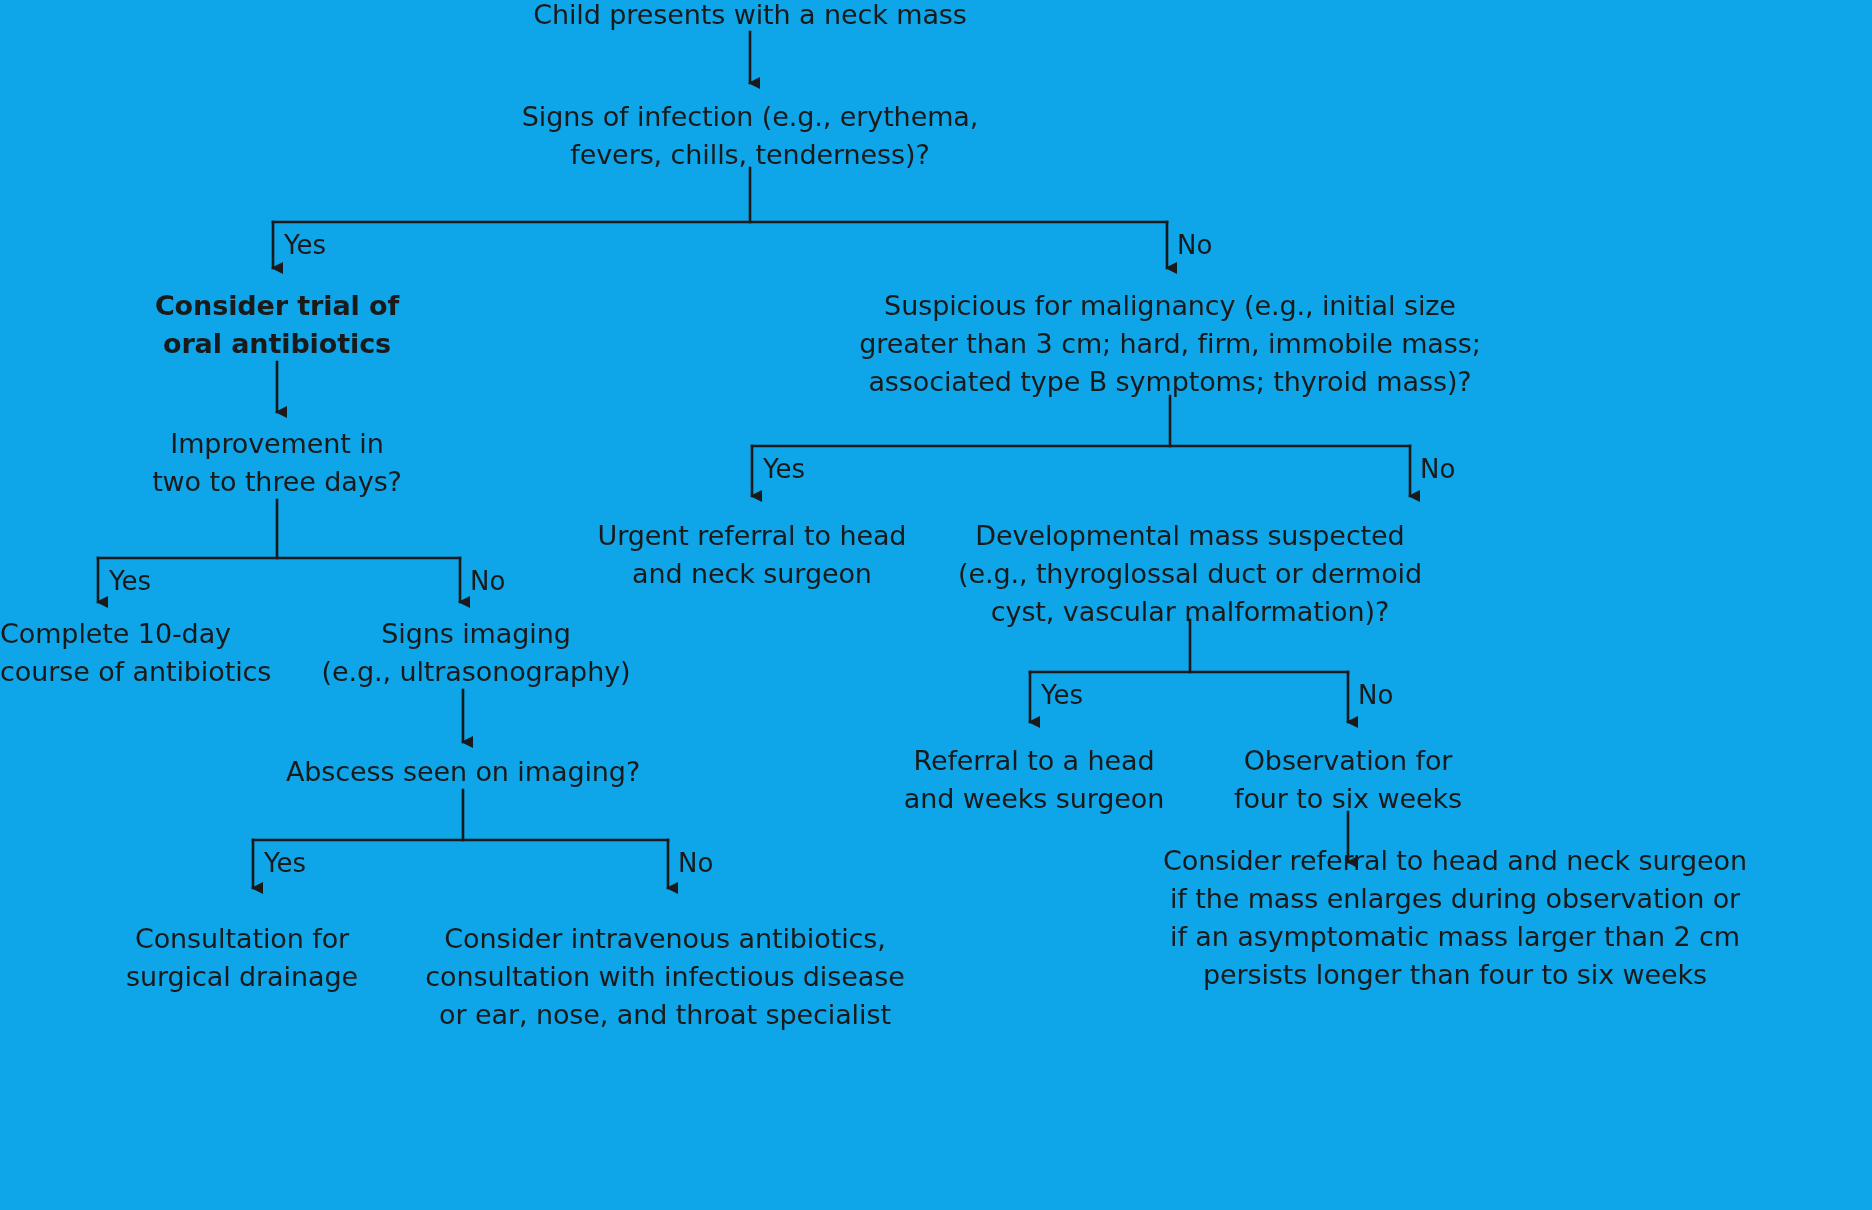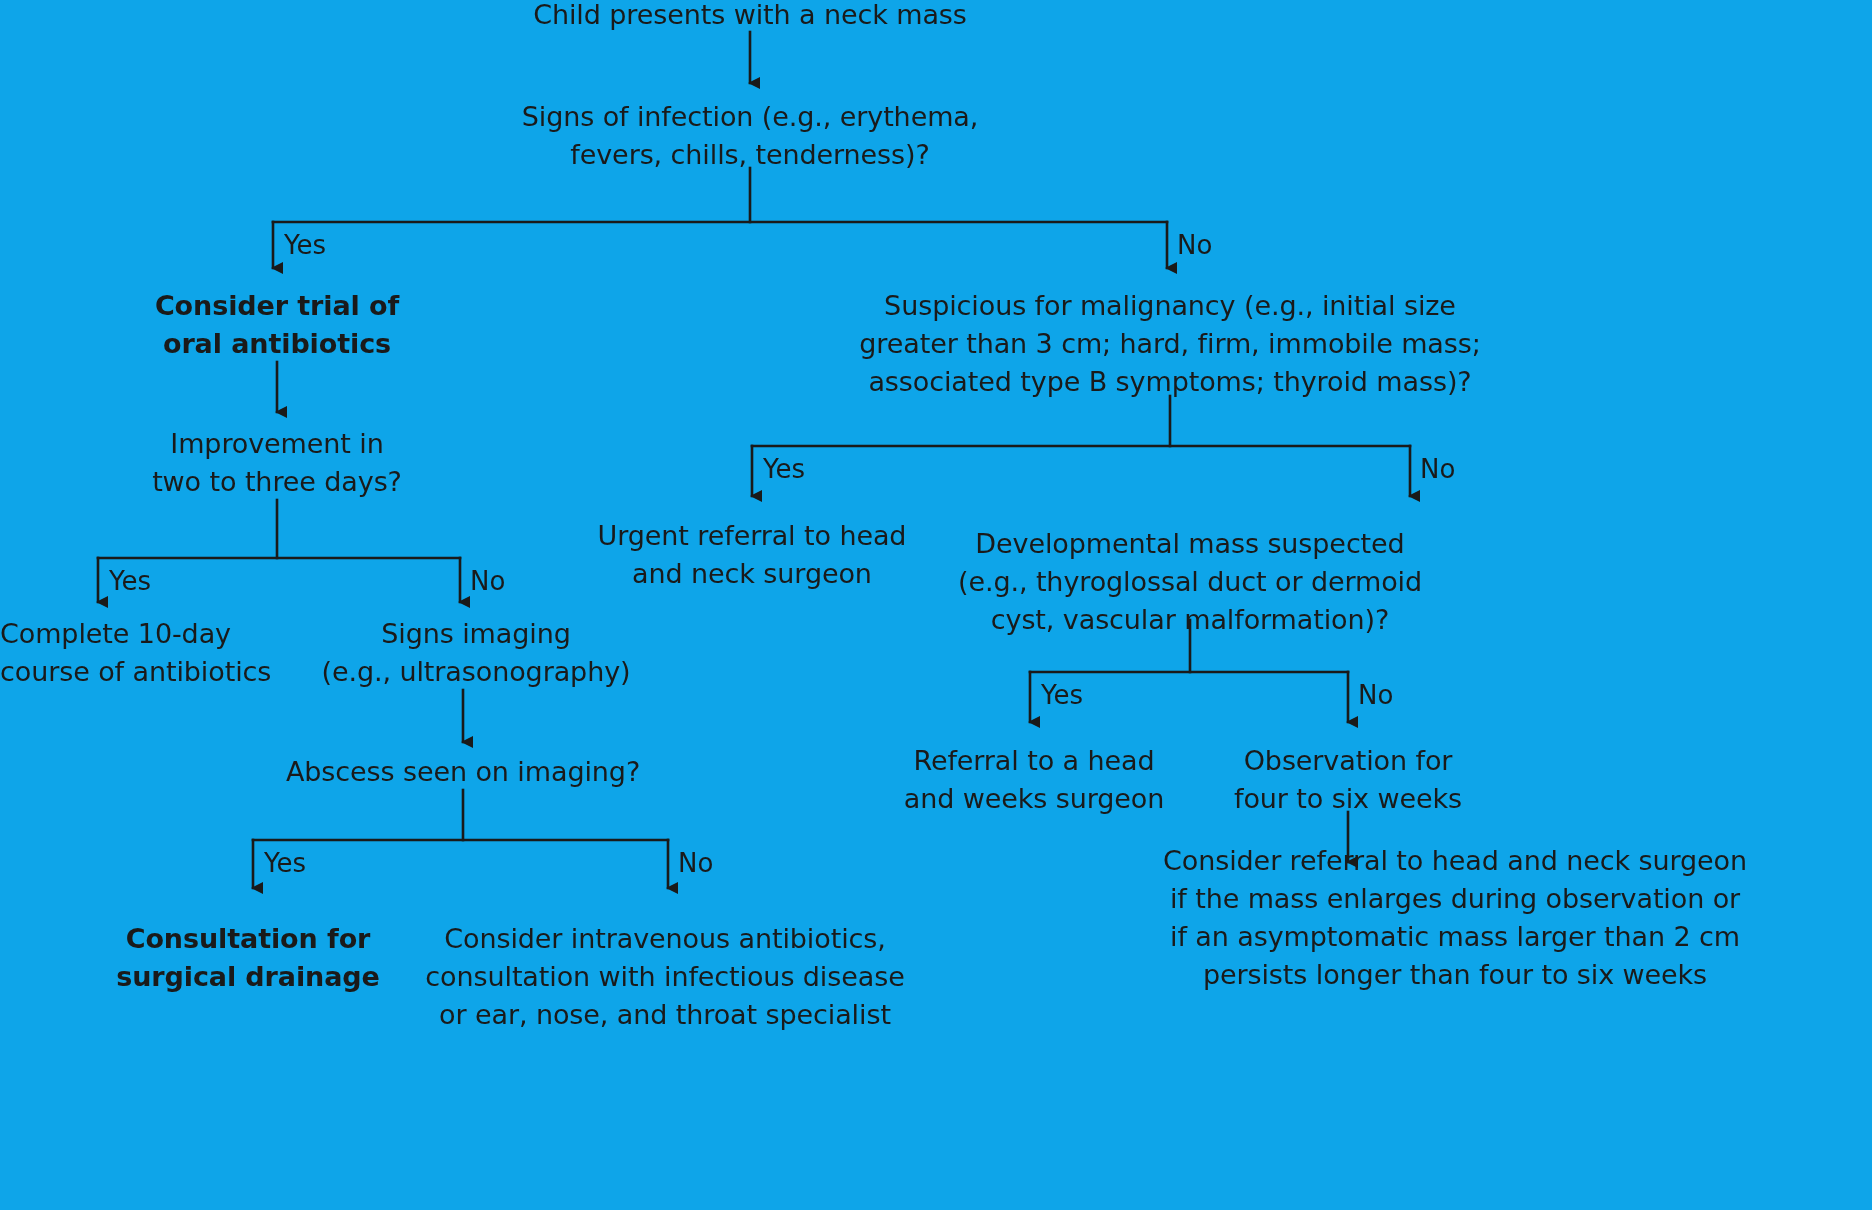--- a/index.html
+++ b/index.html
@@ -102,35 +102,35 @@
 two to three days?</div>
 
   <div class="node l" style="left:0px; top:615px; width:300px;">Complete 10-day
 course of antibiotics</div>
 
   <div class="node c" style="left:476px; top:615px; width:420px;">Signs imaging
 (e.g., ultrasonography)</div>
 
   <div class="node c" style="left:463px; top:753px; width:500px;">Abscess seen on imaging?</div>
 
-  <div class="node c" style="left:248px; top:920px; width:380px;font-weight:bold;">Consultation for
+  <div class="node c" style="left:242px; top:920px; width:380px;">Consultation for
 surgical drainage</div>
 
   <div class="node c" style="left:665px; top:920px; width:480px;">Consider intravenous antibiotics,
 consultation with infectious disease
 or ear, nose, and throat specialist</div>
 
   <div class="node c" style="left:1170px; top:287px; width:920px;">Suspicious for malignancy (e.g., initial size
 greater than 3 cm; hard, firm, immobile mass;
 associated type B symptoms; thyroid mass)?</div>
 
   <div class="node c" style="left:752px; top:517px; width:420px;">Urgent referral to head
 and neck surgeon</div>
 
-  <div class="node c" style="left:1190px; top:517px; width:520px;margin-top:8px;">Developmental mass suspected
+  <div class="node c" style="left:1190px; top:517px; width:520px;">Developmental mass suspected
 (e.g., thyroglossal duct or dermoid
 cyst, vascular malformation)?</div>
 
   <div class="node c" style="left:1034px; top:742px; width:380px;">Referral to a head
 and weeks surgeon</div>
 
   <div class="node c" style="left:1348px; top:742px; width:360px;">Observation for
 four to six weeks</div>
 
   <div class="node c" style="left:1455px; top:842px; width:840px;">Consider referral to head and neck surgeon

